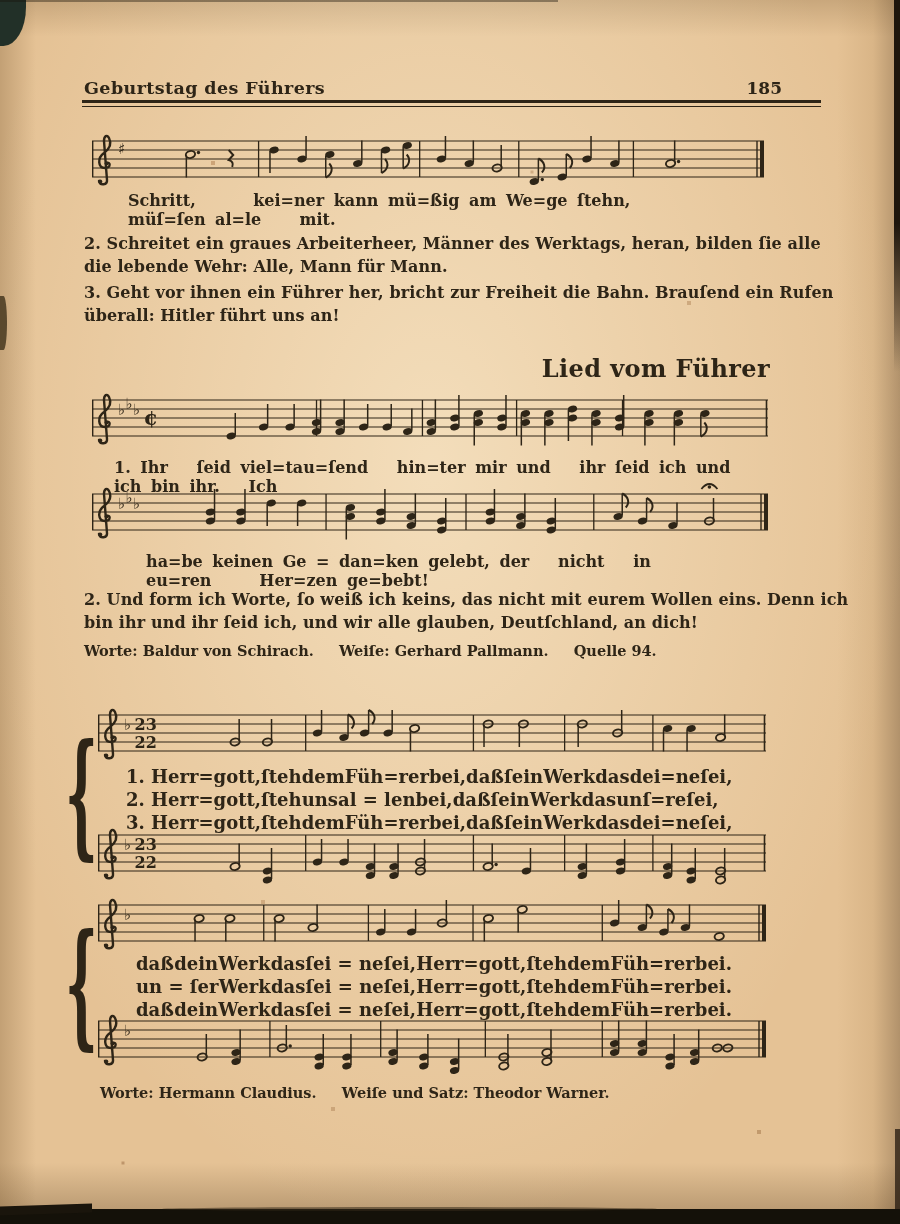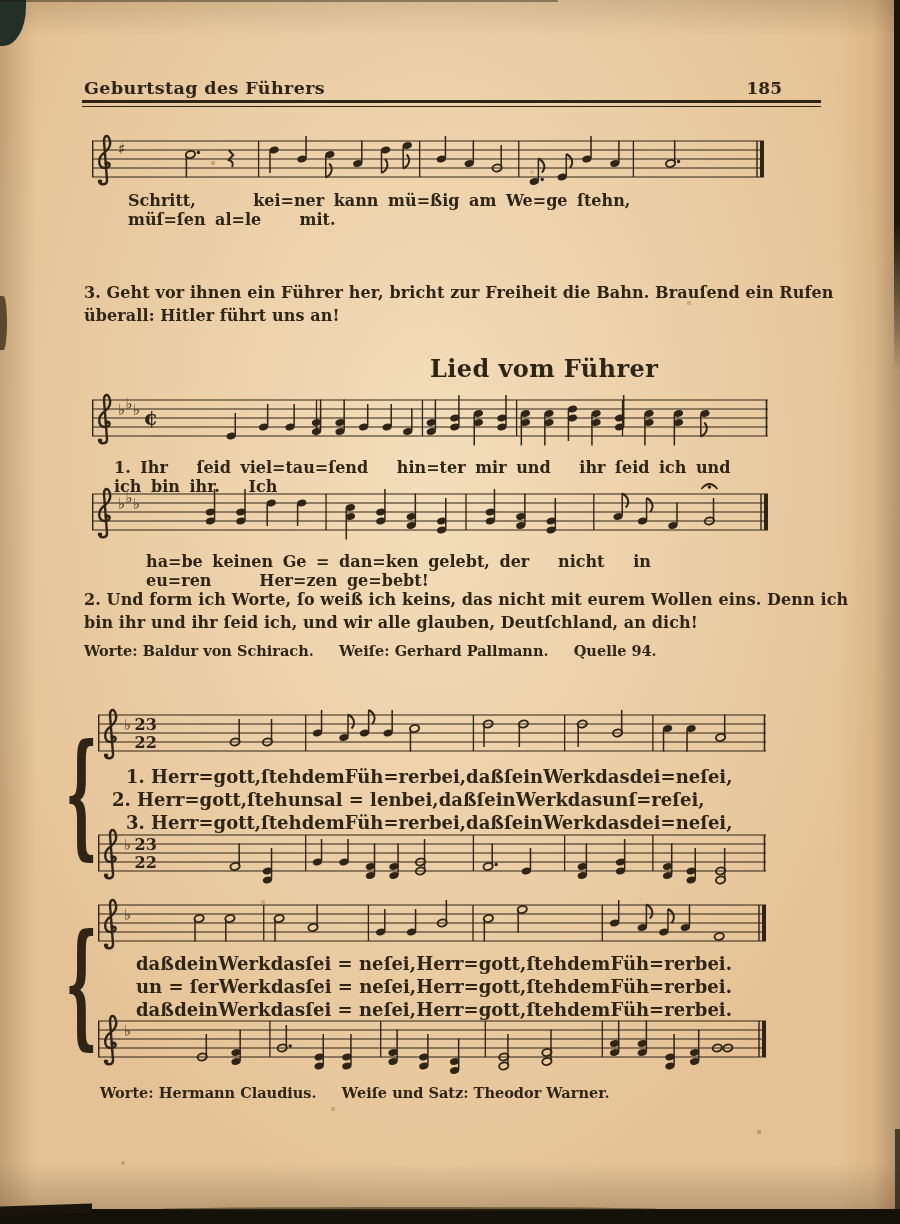--- a/index.html
+++ b/index.html
@@ -12,21 +12,21 @@
       linear-gradient(to bottom, rgba(100,72,36,.22), rgba(100,72,36,0) 3%, rgba(100,72,36,0) 95%, rgba(70,48,22,.35) 100%);
     font-family:"DejaVu Serif","Liberation Serif",serif;color:var(--ink);}
   .abs{position:absolute;}
   .txt{font-weight:bold;color:var(--ink);}
   .hdr{font-size:17.5px;letter-spacing:.4px;}
   .pagenum{font-size:17px;text-align:right;}
   .rule{background:var(--ink);}
   .para{font-size:16px;line-height:1.45;letter-spacing:.1px;}
   .lyric{font-size:16px;white-space:pre-wrap;word-spacing:4px;}
   .credit{font-size:14.5px;white-space:pre-wrap;}
-  .title{font-size:24px;letter-spacing:.4px;}
+  .title{font-size:24px;text-align:right;letter-spacing:.4px;}
   .lyr-row{display:flex;justify-content:space-between;font-size:18px;font-weight:bold;}
   .staff{position:absolute;}
   .staff svg{overflow:visible;display:block;}
   .stf1{left:92px;top:140px;width:672px;height:38px;}
   .stf2{left:92px;top:399px;width:676px;height:38px;}
   .stf3{left:92px;top:493px;width:676px;height:38px;}
   .stf4{left:98px;top:714px;width:668px;height:38px;}
   .stf5{left:98px;top:834px;width:668px;height:38px;}
   .stf6{left:98px;top:904px;width:668px;height:38px;}
   .stf7{left:98px;top:1020px;width:668px;height:38px;}
@@ -112,20 +112,21 @@
         <ellipse cx="494.93" cy="19" rx="4.7" ry="3.4" transform="rotate(-14 494.93 19)" fill="#2e2517"></ellipse>
         <line x1="499.03000000000003" y1="18" x2="499.03000000000003" y2="-4" stroke="#2e2517" stroke-width="1.5"></line>
         <ellipse cx="522.8075" cy="23.5" rx="4.7" ry="3.4" transform="rotate(-14 522.8075 23.5)" fill="#2e2517"></ellipse>
         <line x1="526.9075" y1="22.5" x2="526.9075" y2="0.5" stroke="#2e2517" stroke-width="1.5"></line>
         <ellipse cx="578.5625" cy="23.5" rx="4.7" ry="3.4" transform="rotate(-14 578.5625 23.5)" fill="none" stroke="#2e2517" stroke-width="1.9"></ellipse>
         <line x1="582.6625" y1="22.5" x2="582.6625" y2="0.5" stroke="#2e2517" stroke-width="1.5"></line>
         <circle cx="586.5625" cy="21.5" r="1.7" fill="#2e2517"></circle>
       </svg>
     </div>
   <div class="abs txt lyric" style="left:128px;top:191px;width:600px;">Schritt,      kei=ner kann mü=ßig am We=ge ſtehn,   müſ=ſen al=le    mit.</div>
+  <div class="abs txt para" style="left:84px;top:232px;width:758px;">2. Schreitet ein graues Arbeiterheer, Männer des Werktags, heran, bilden ſie alle die lebende Wehr: Alle, Mann für Mann.</div>
   <div class="abs txt para" style="left:84px;top:281px;width:762px;">3. Geht vor ihnen ein Führer her, bricht zur Freiheit die Bahn. Brauſend ein Rufen überall: Hitler führt uns an!</div>
 
   <div class="abs txt title" style="left:430px;top:354px;width:340px;">Lied vom Führer</div>
   <div class="staff stf2">
       <svg width="676" height="38">
         <line x1="0" y1="1" x2="676" y2="1" stroke="#2e2517" stroke-width="1.1"></line>
         <line x1="0" y1="10" x2="676" y2="10" stroke="#2e2517" stroke-width="1.1"></line>
         <line x1="0" y1="19" x2="676" y2="19" stroke="#2e2517" stroke-width="1.1"></line>
         <line x1="0" y1="28" x2="676" y2="28" stroke="#2e2517" stroke-width="1.1"></line>
         <line x1="0" y1="37" x2="676" y2="37" stroke="#2e2517" stroke-width="1.1"></line>
@@ -328,21 +329,21 @@
       <span>dem</span>
       <span>Füh=rer</span>
       <span>bei,</span>
       <span>daß</span>
       <span>ſein</span>
       <span>Werk</span>
       <span>das</span>
       <span>dei=ne</span>
       <span>ſei,</span>
     </div>
-  <div class="abs lyr-row" style="left:112px;top:789px;width:580px;">
+  <div class="abs lyr-row" style="left:126px;top:789px;width:580px;">
       <span>2.&nbsp;Herr=gott,</span>
       <span>ſteh</span>
       <span>uns</span>
       <span>al&nbsp;=&nbsp;len</span>
       <span>bei,</span>
       <span>daß</span>
       <span>ſein</span>
       <span>Werk</span>
       <span>das</span>
       <span>unſ=re</span>

